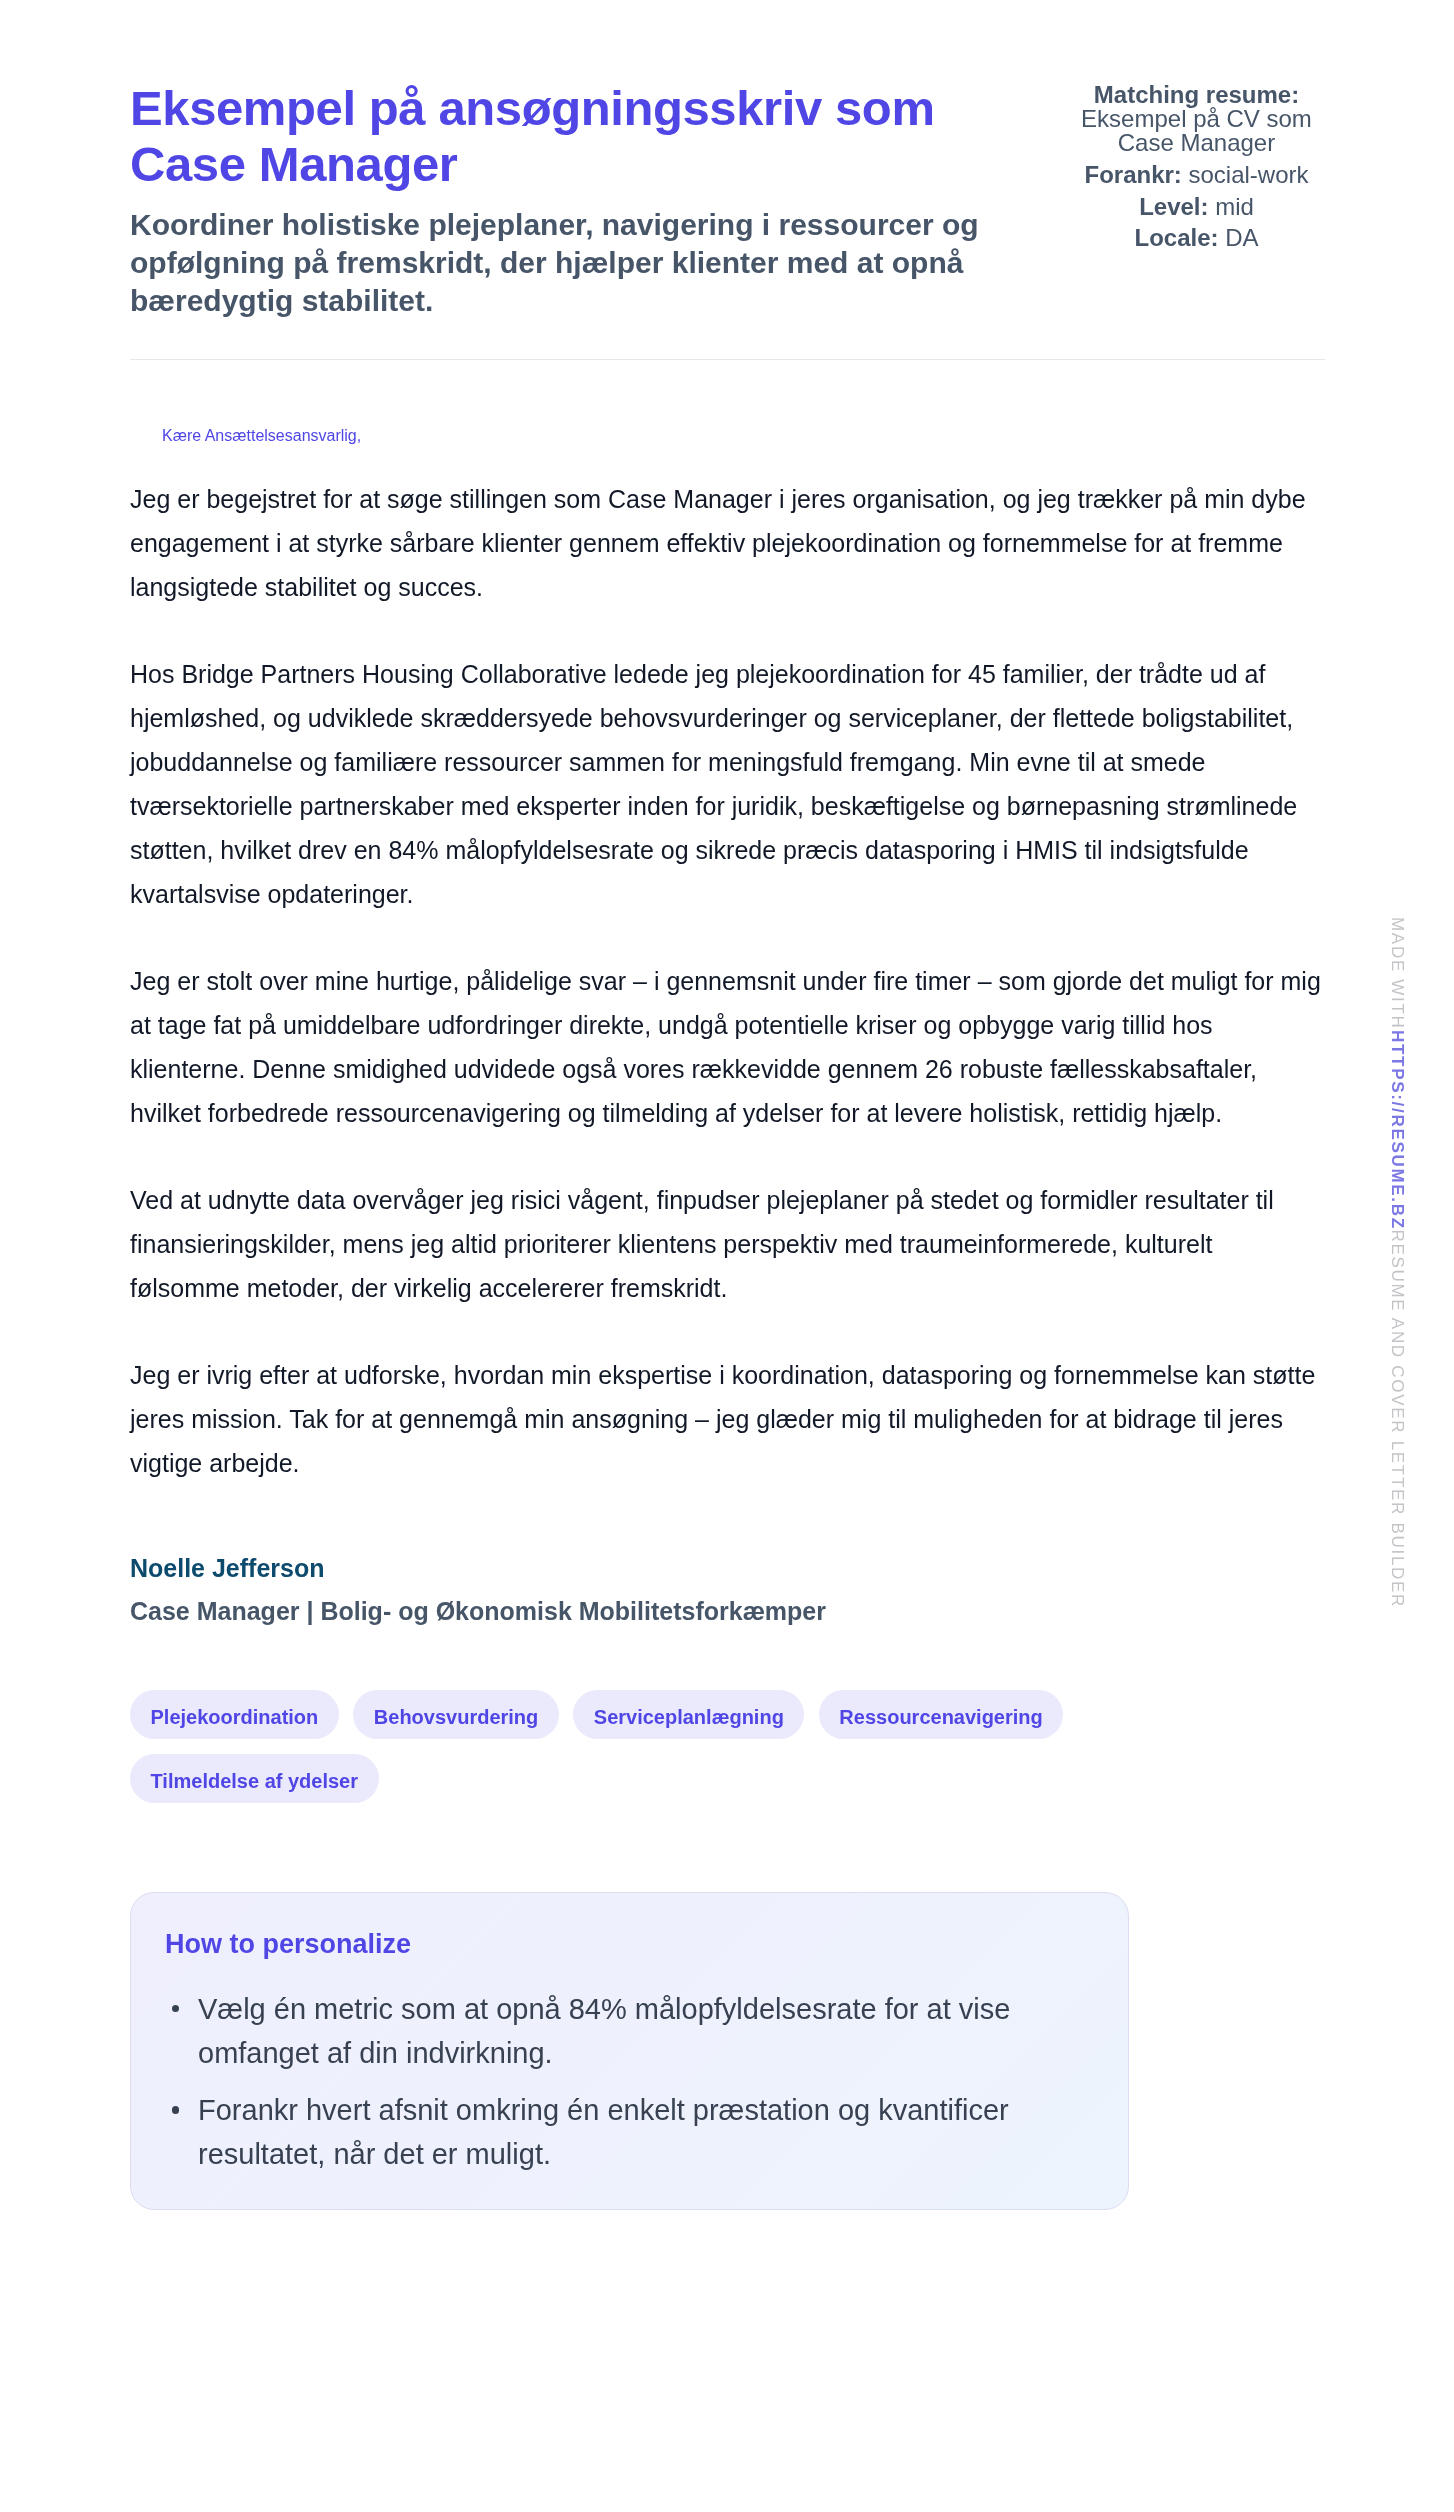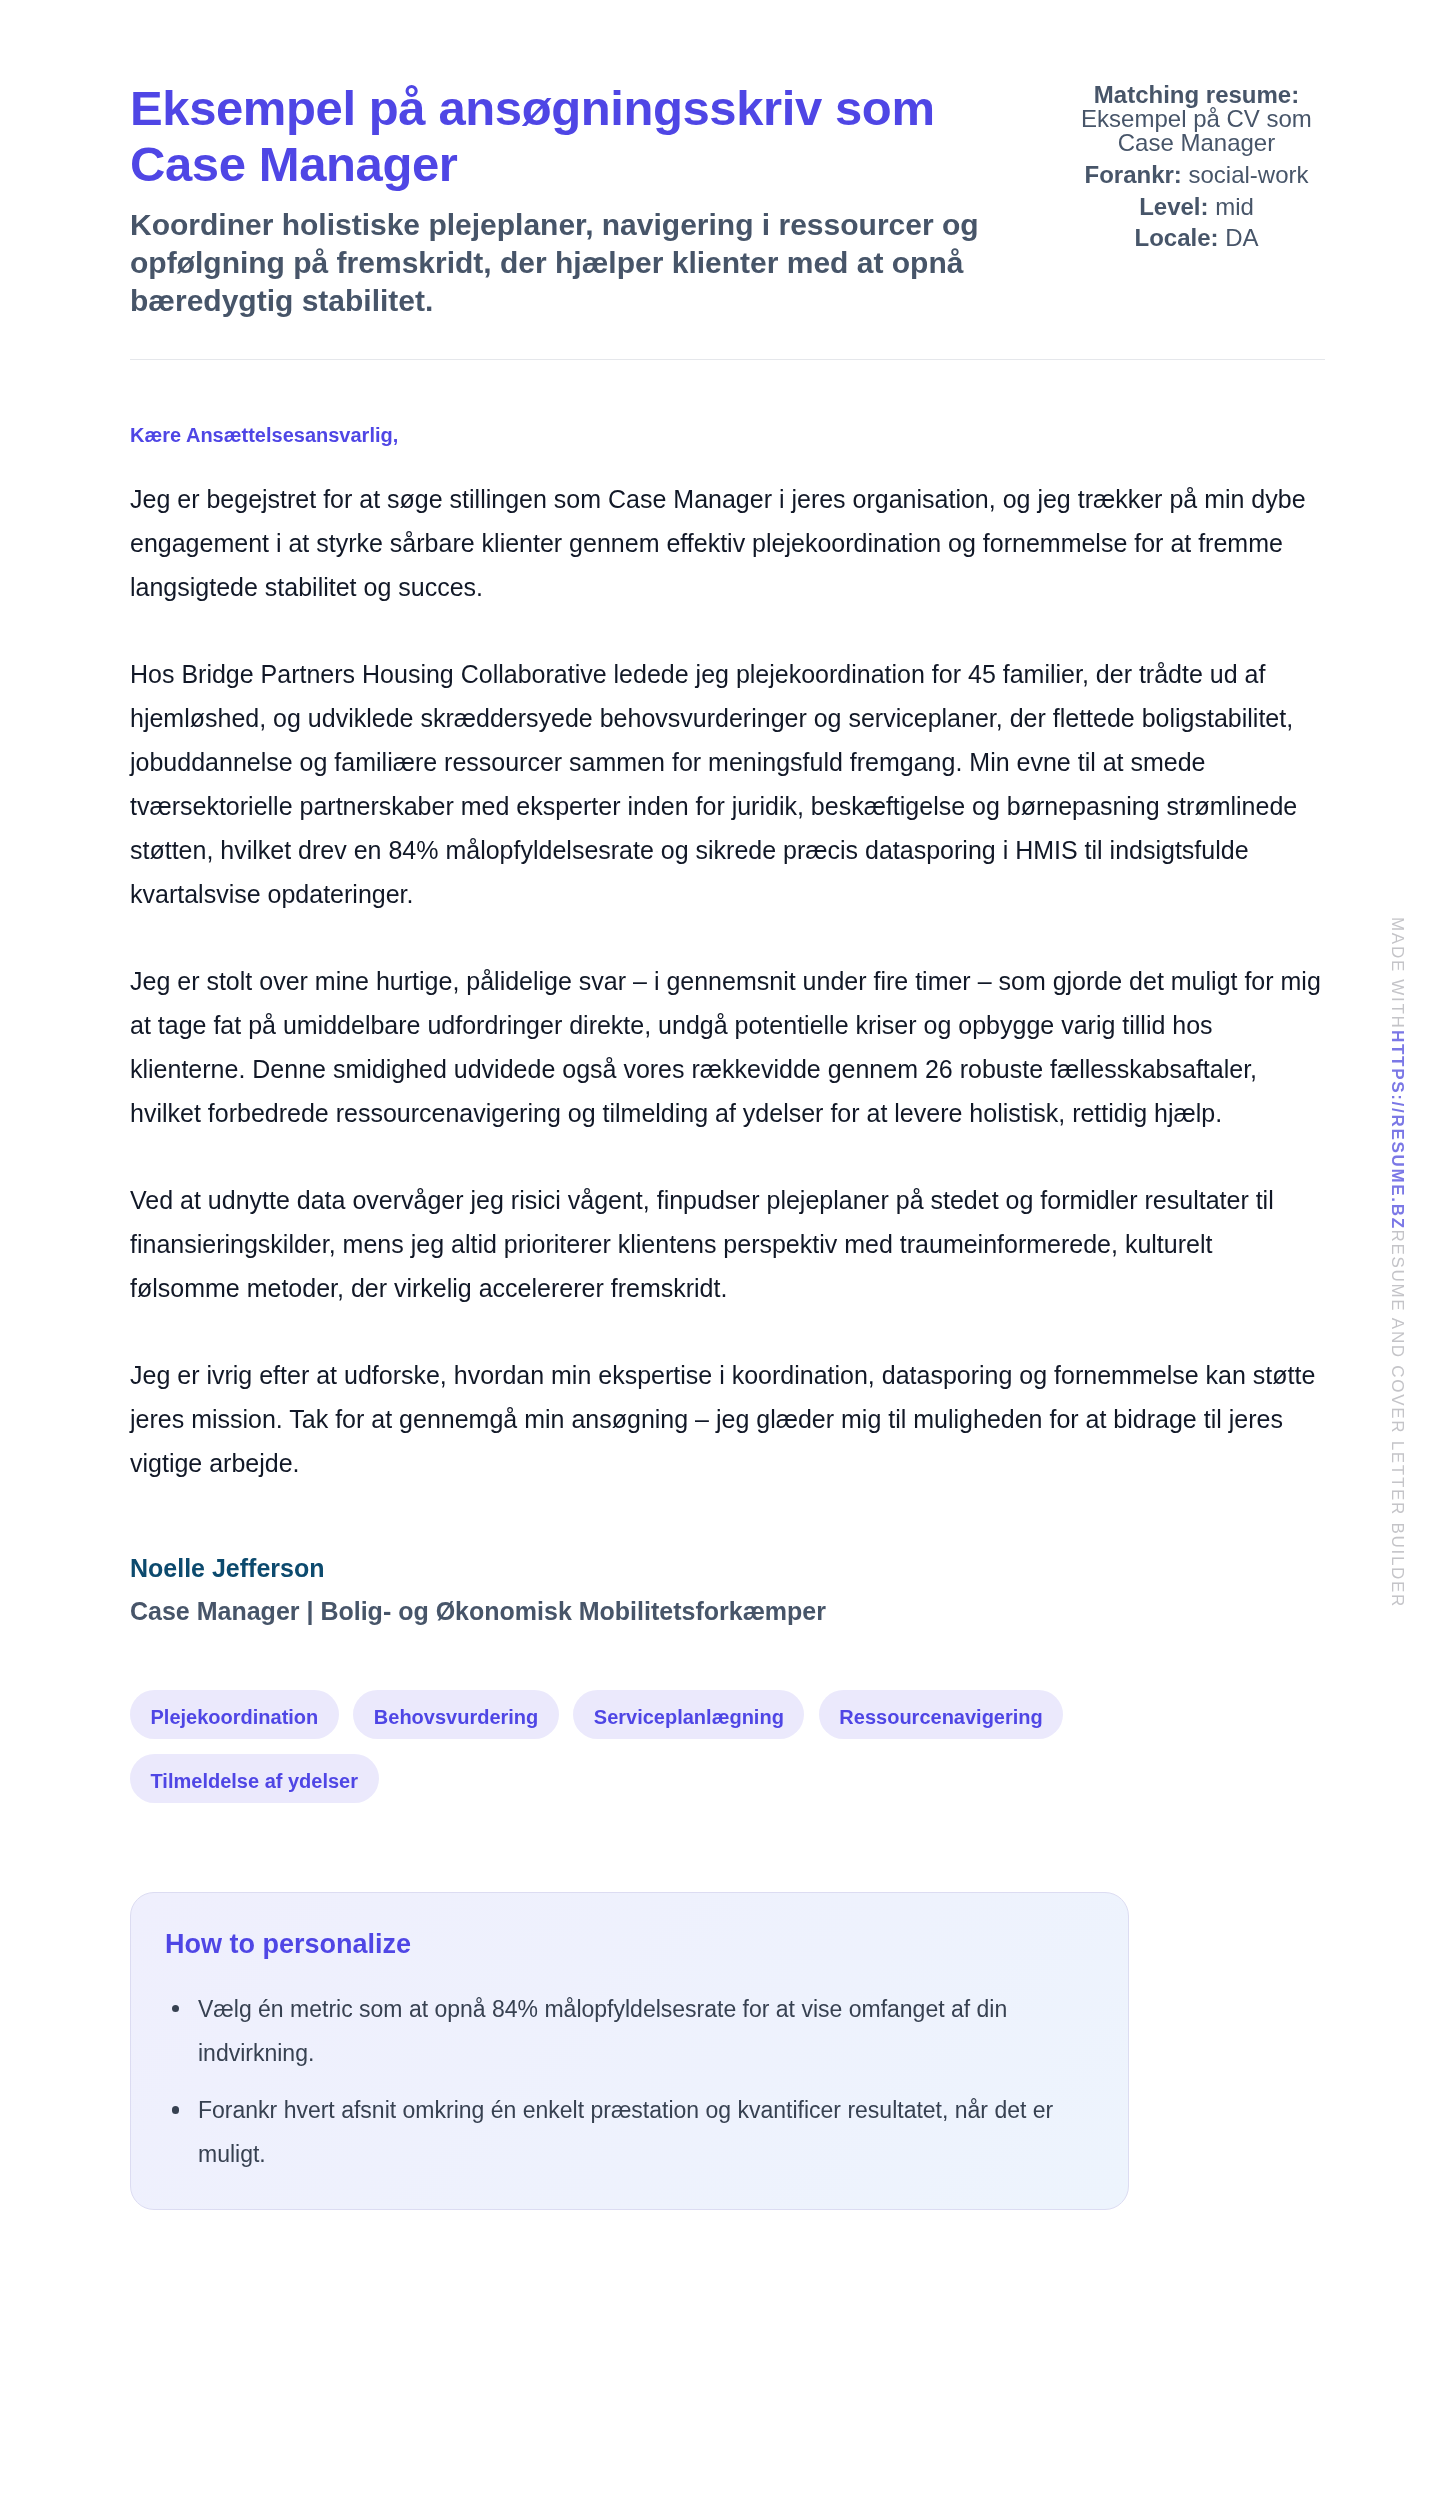--- a/index.html
+++ b/index.html
@@ -53,24 +53,25 @@
       color: #475569;
       padding-top: 3.4px;
     }
     .meta-row { margin-bottom: 7.7px; }
     .meta-label { font-weight: 700; color: #475569; }
     .meta-row.block .meta-label { display: block; }
 
     
     .salutation {
       margin-top: 60px;
-      font-size: 20px;
-      font-weight: 700;
+      font-size: 16px;
+      font-weight: 400;
       color: #4f46e5;
       line-height: 31px;
+      margin-left: 32px;
     }
     .body {
       margin-top: 26px;
     }
     .para {
       font-size: 25px;
       line-height: 44px;
       color: #111827;
       margin-bottom: 43px;
     }
@@ -127,21 +128,21 @@
       color: #4f46e5;
       line-height: 34px;
     }
     .tips {
       margin-top: 26px;
       list-style: none;
     }
     .tip {
       position: relative;
       padding-left: 33px;
-      font-size: 23px;
+      font-size: 29px;
       line-height: 44px;
       color: #374151;
       margin-bottom: 13.7px;
     }
     .tip:last-child { margin-bottom: 0; }
     .tip .bullet {
       position: absolute;
       left: 6.8px;
       top: 18px;
       width: 7.7px;

